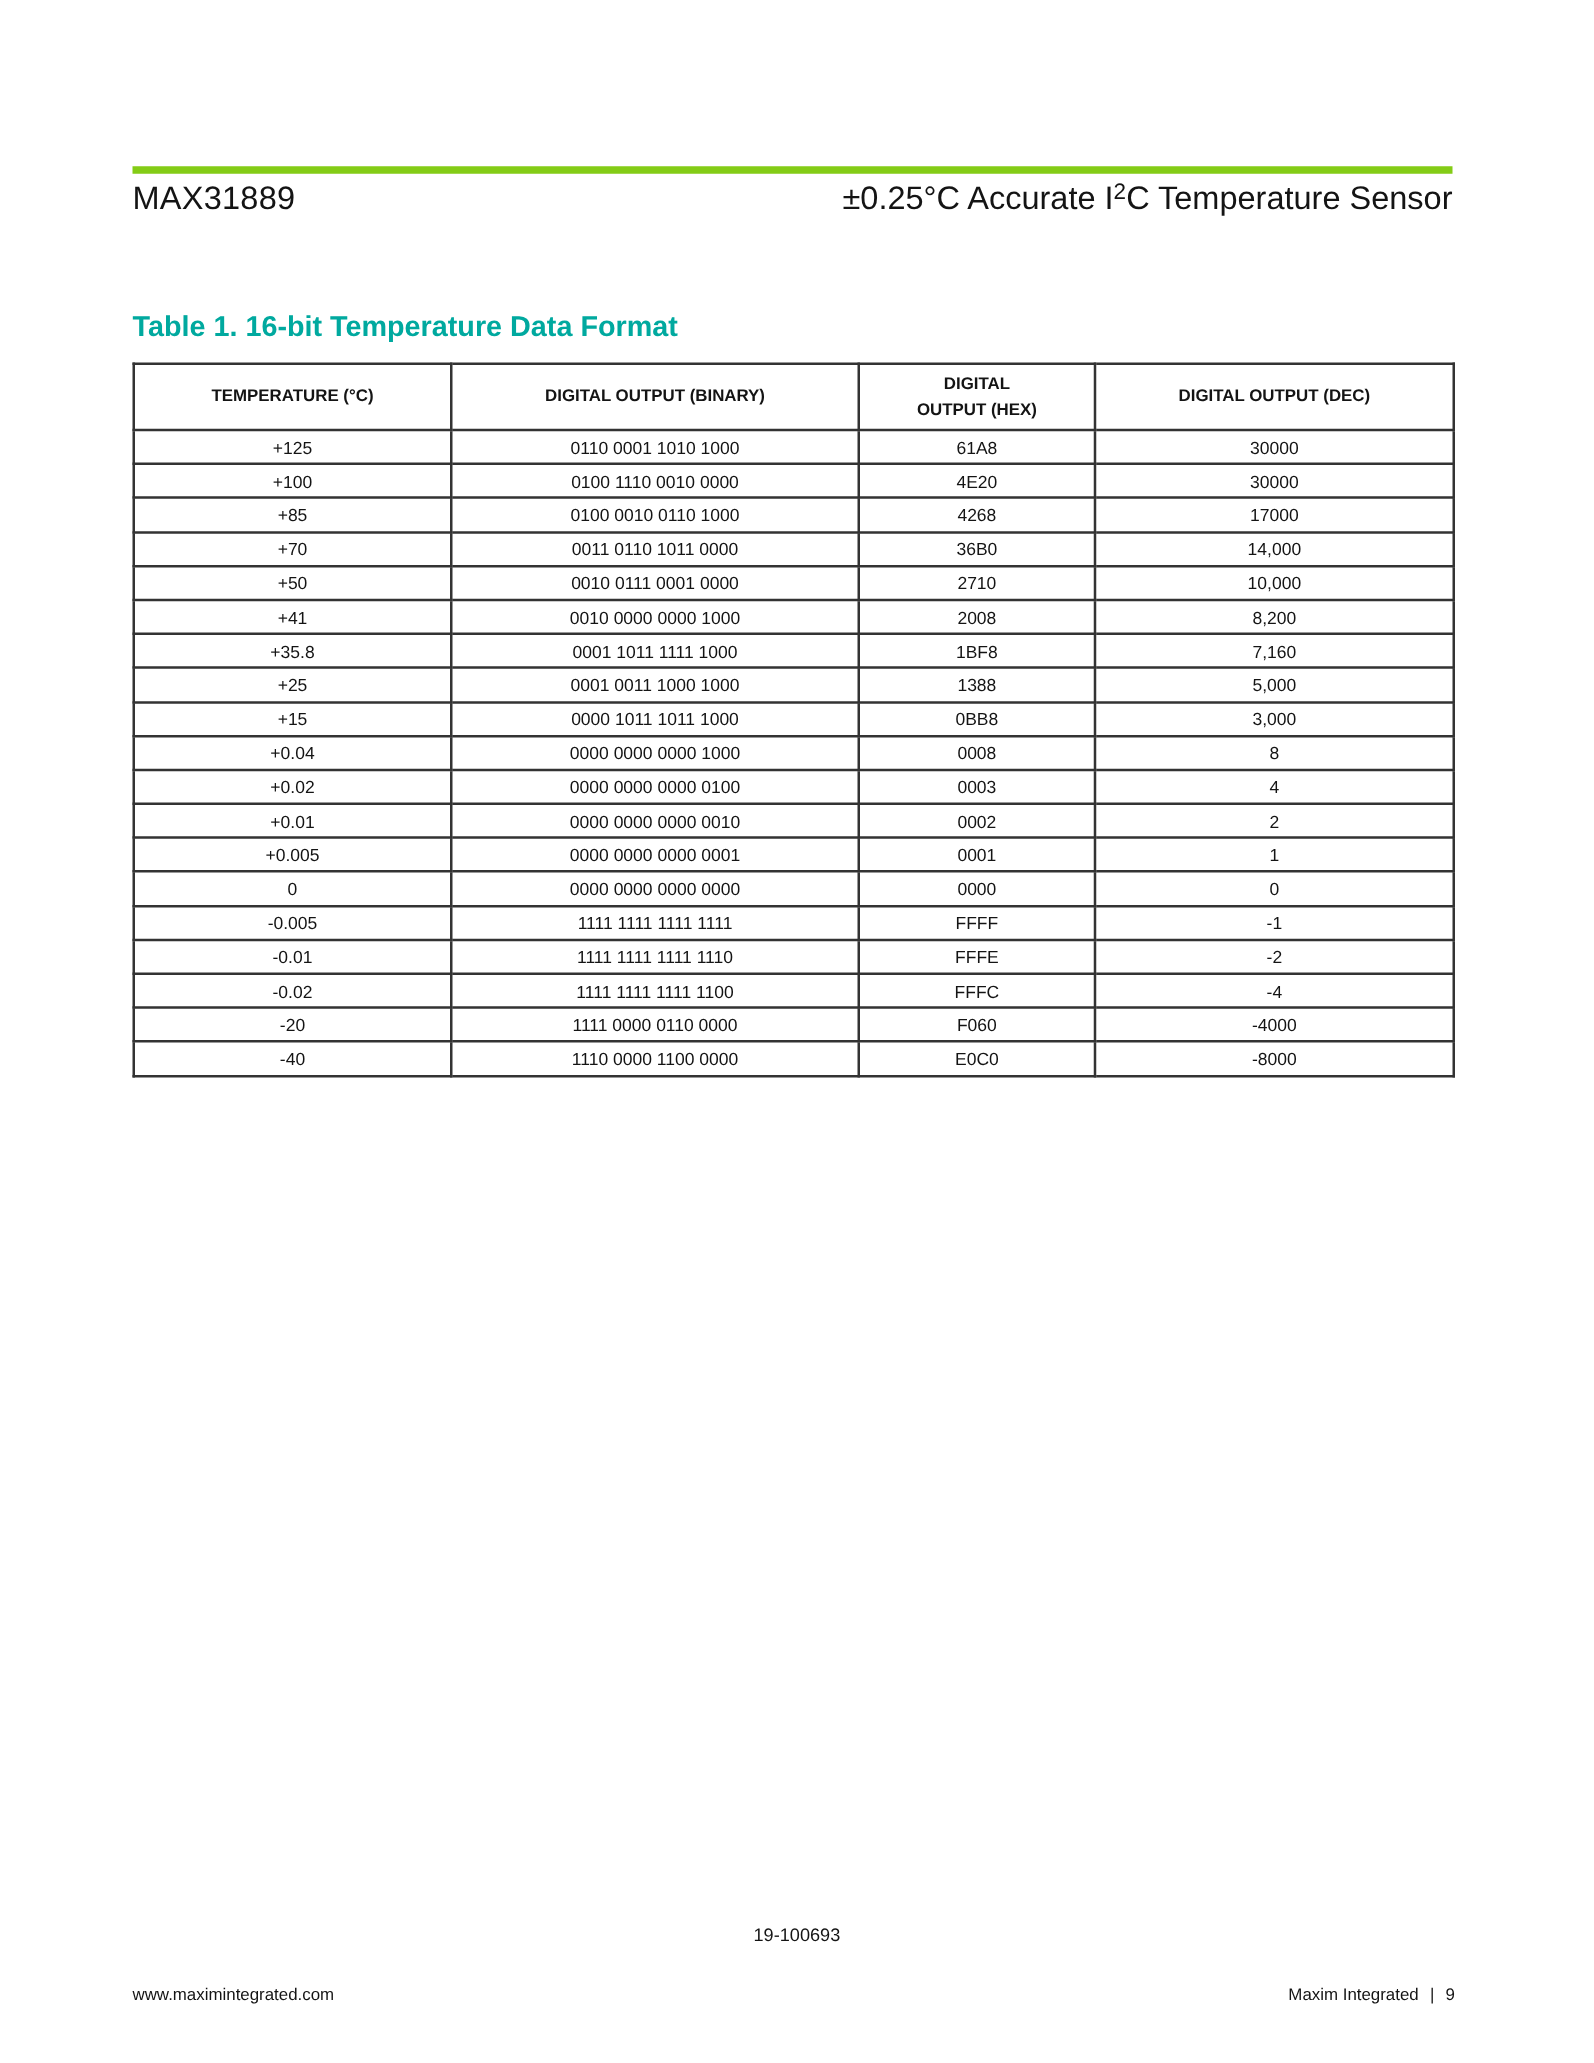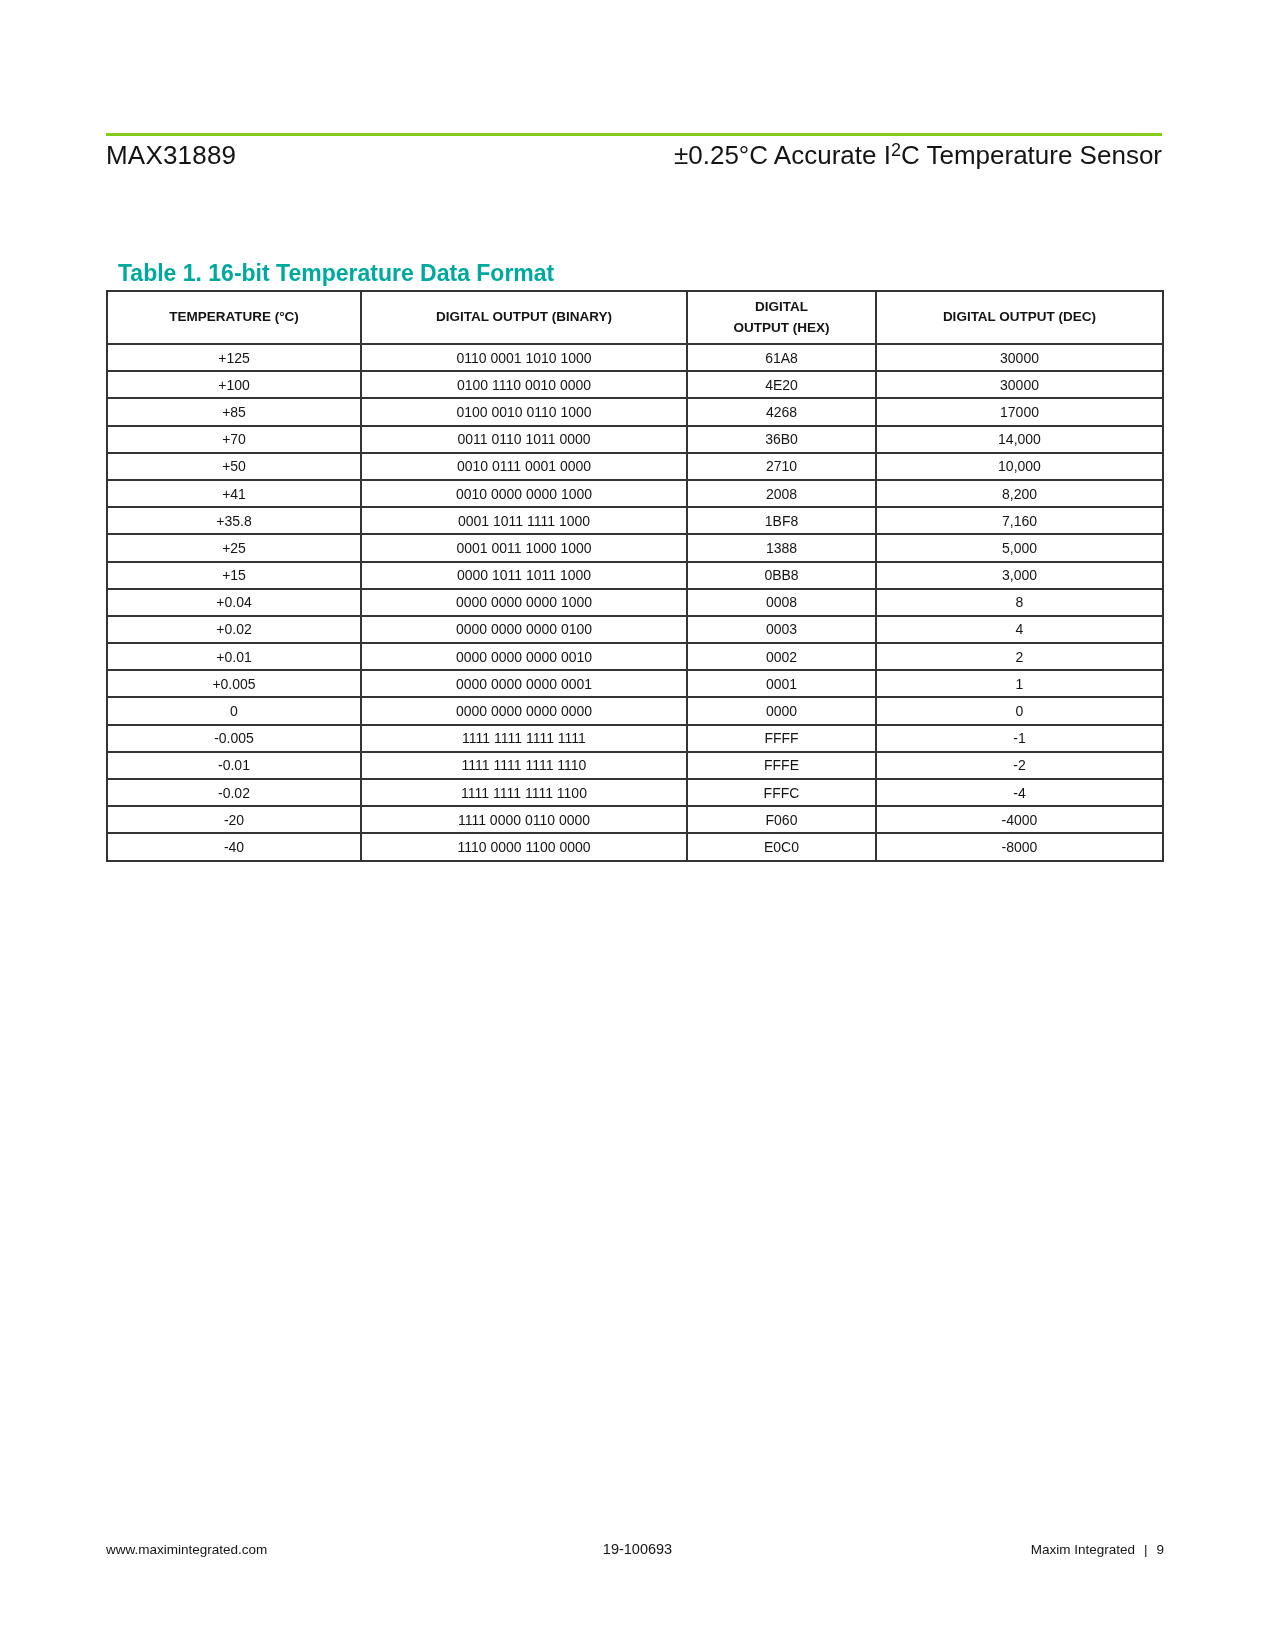--- a/index.html
+++ b/index.html
@@ -11,37 +11,37 @@
     font-family: "Liberation Sans", sans-serif;
     color: var(--ink);
     position: relative;
   }
   .page { position: absolute; inset: 0; overflow: hidden; }
 
   
   .doc-header {
     position: absolute;
     left: 106px; top: 133px; width: 1056px;
-    border-top: 3px solid #84cc16;
+    border-top: 6px solid #84cc16;
     padding-top: 4px;
     display: flex; justify-content: space-between; align-items: baseline;
   }
   .product-name { font-size: 26px; letter-spacing: 0.2px; }
   .page-title { font-size: 26px; white-space: nowrap; text-align: right; }
   .page-title .sup {
     font-size: 18px;
     vertical-align: baseline;
     position: relative; top: -8px;
   }
 
   
   .table-title {
     position: absolute;
     left: 106px; top: 248px; width: 1056px;
-    margin: 12px;
+    margin: 0;
     font-size: 23px; font-weight: bold;
     color: var(--accent);
   }
 
   
   table.data-table {
     position: absolute;
     left: 106px; top: 290px; width: 1056px;
     border-collapse: collapse;
     table-layout: fixed;
@@ -68,21 +68,21 @@
   
   .doc-number {
     position: absolute;
     left: 0; top: 1541px; width: 1261px;
     text-align: center;
     font-size: 14.5px;
     padding-left: 14px;
   }
   .footer-row {
     position: absolute;
-    left: 106px; top: 1542px; width: 1058px;
+    left: 106px; top: 1588px; width: 1058px;
     display: flex; justify-content: space-between; align-items: center;
     font-size: 13.5px;
   }
   .footer-right .sep { margin: 0 9px; }
 </style>
 </head>
 <body>
 
 <div class="page">
 

